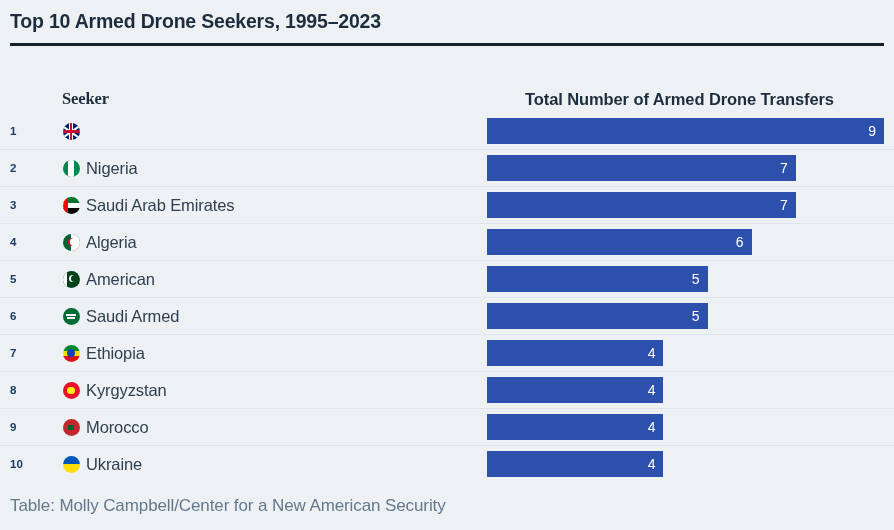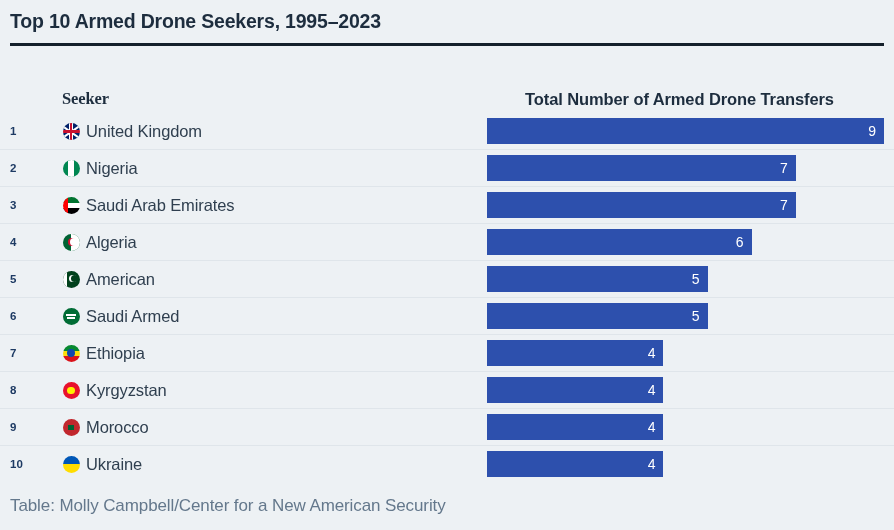--- a/index.html
+++ b/index.html
@@ -168,21 +168,20 @@
           <span class="flag-circle">
             <i style="inset:0;background:#012169"></i>
             <i style="left:-20%;top:45%;width:140%;height:10%;background:#fff;transform:rotate(35deg)"></i>
             <i style="left:-20%;top:45%;width:140%;height:10%;background:#fff;transform:rotate(-35deg)"></i>
             <i style="left:0;top:40%;width:100%;height:20%;background:#fff"></i>
             <i style="left:40%;top:0;width:20%;height:100%;background:#fff"></i>
             <i style="left:0;top:43%;width:100%;height:14%;background:#C8102E"></i>
             <i style="left:43%;top:0;width:14%;height:100%;background:#C8102E"></i>
           </span>
         </div>
-        <div class="country">United Kingdom</div>
         <div class="bar-area">
           <div class="bar" style="width: 397px; background: rgb(45, 80, 173);">
             <span class="bar-value">9</span>
           </div>
         </div>
       </div>
       <div class="row">
         <div class="rank">2</div>
         <div class="flag">
           <span class="flag-circle">

